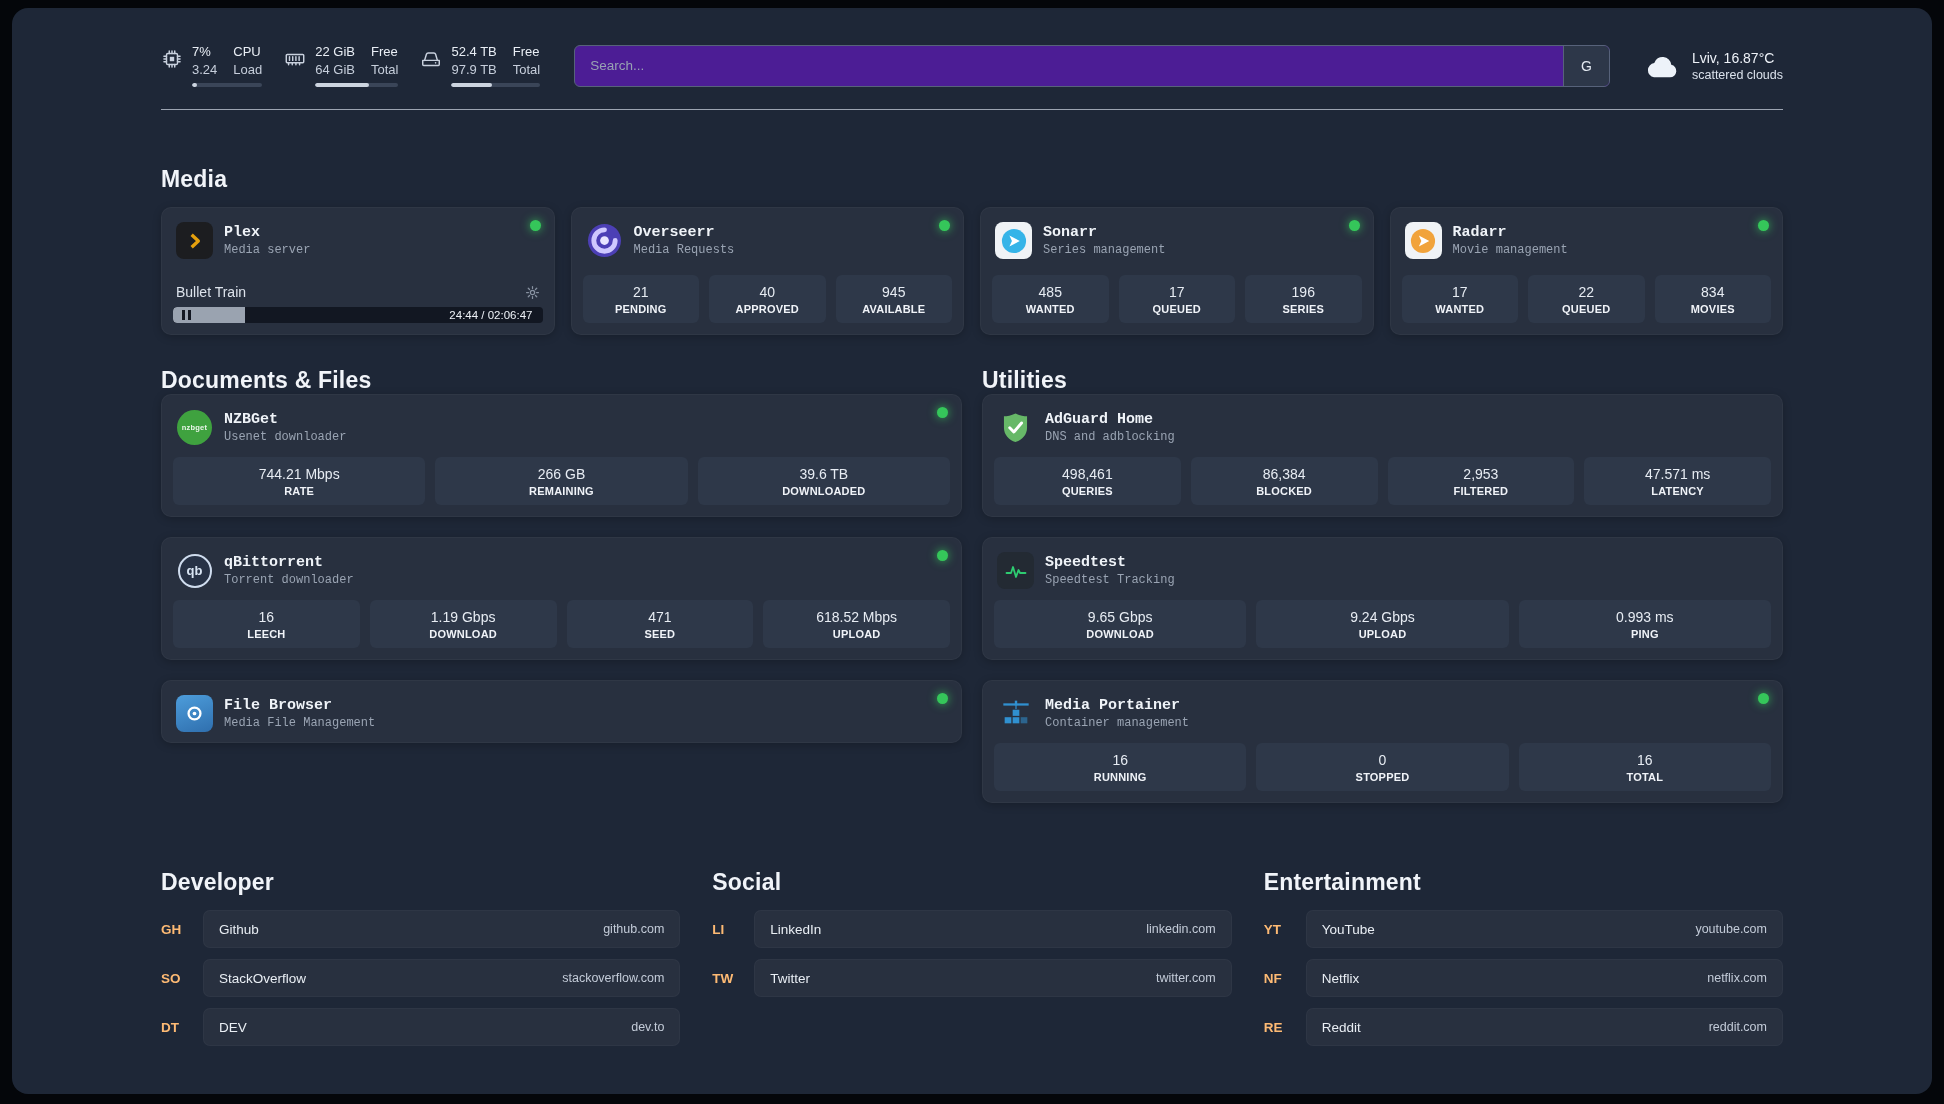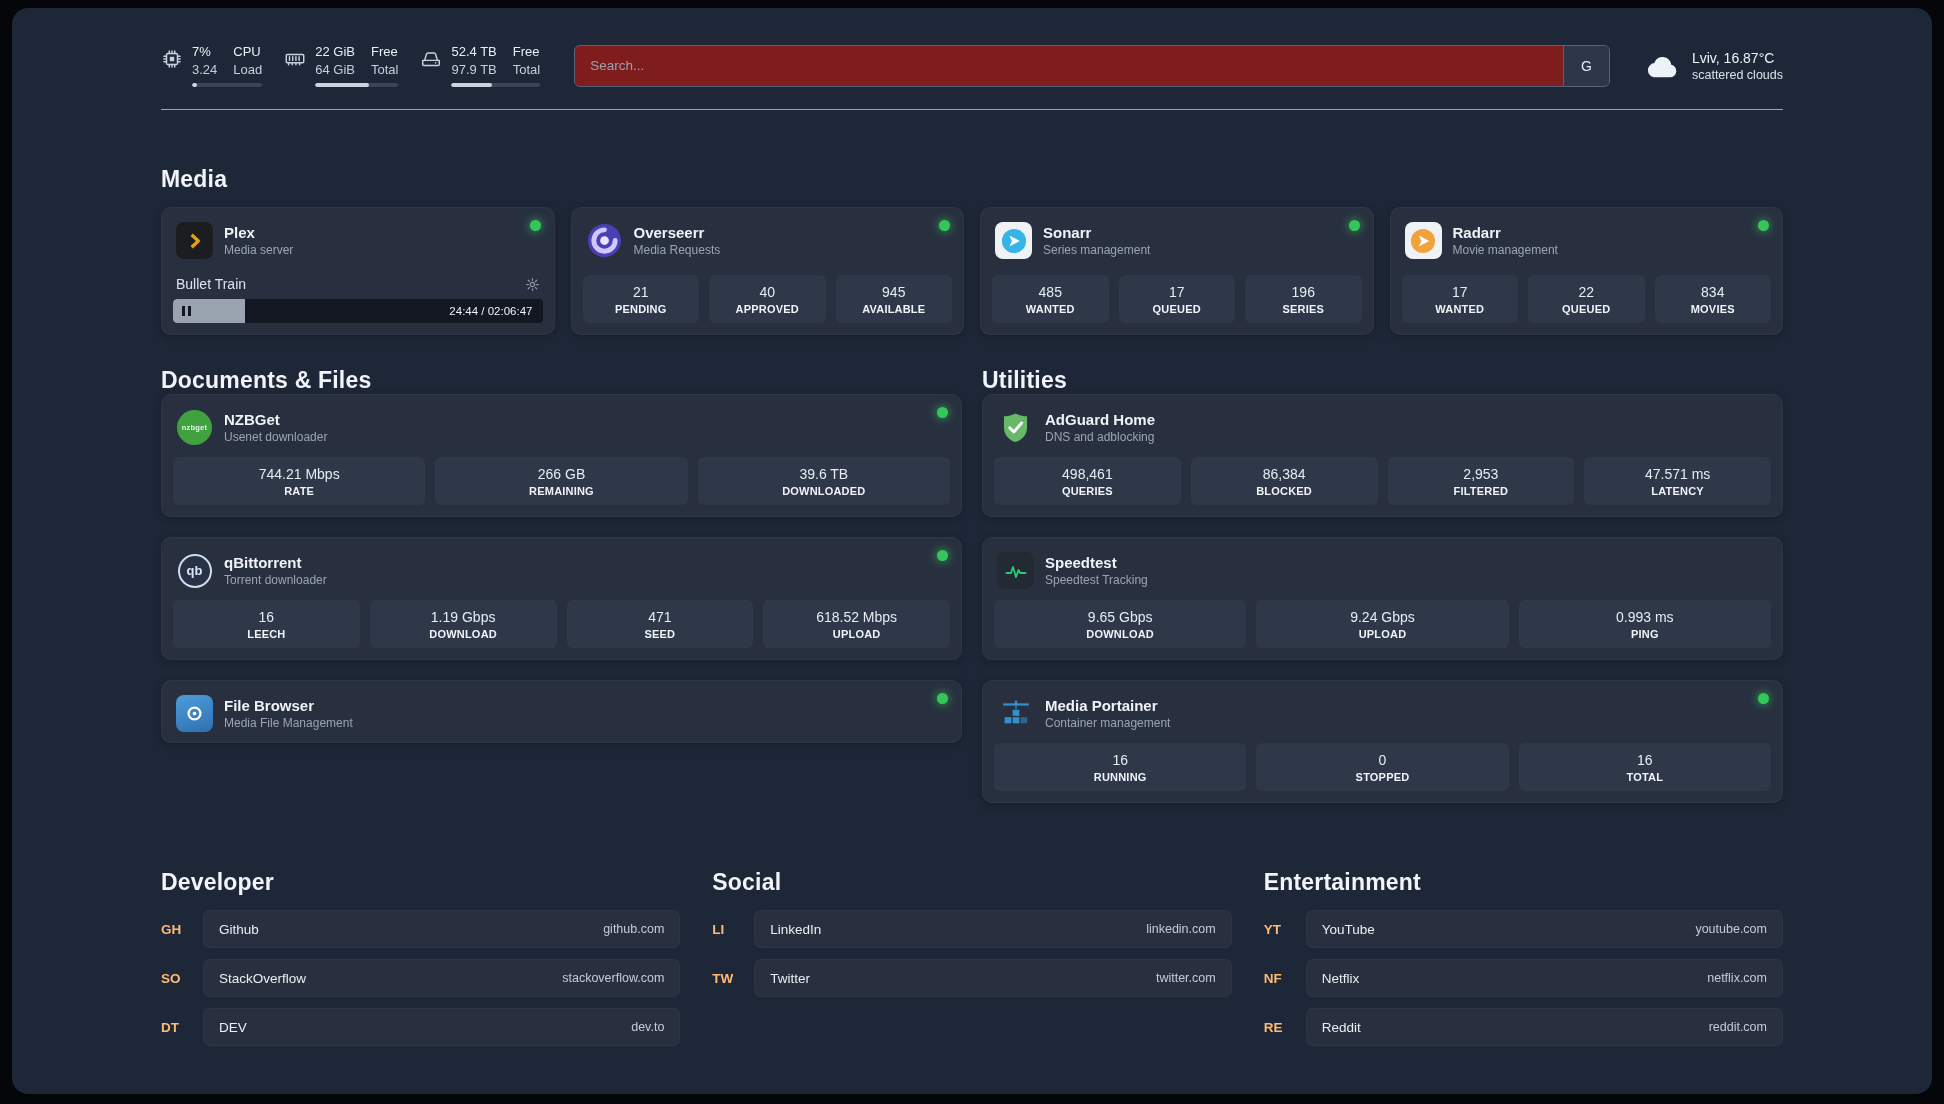--- a/index.html
+++ b/index.html
@@ -28,21 +28,21 @@
   .metric-cols { display:flex; gap:16px; }
   .mcol { display:flex; flex-direction:column; gap:2px; font-size:13px; line-height:1.2; }
   .mcol .m-top { color:#e9eef5; }
   .mcol .m-bottom { color:#c6cedb; }
   .mbar { margin-top:6px; height:4px; width:100%; border-radius:2px; background:#3a4558; overflow:hidden; }
   .mbar-fill { height:100%; background:#ccd4df; border-radius:2px; }
 
   .searchwrap { flex:1; margin:0 34px; }
   .searchbox {
     display:flex; align-items:stretch; height:42px;
-    background:#7f1d1d; border:1px solid #57627a; border-radius:6px; overflow:hidden;
+    background:#4c1d95; border:1px solid #57627a; border-radius:6px; overflow:hidden;
   }
   .searchbox input {
     flex:1; background:transparent; border:none; outline:none;
     color:#d4dbe6; font-size:13.5px; padding:0 15px;
     font-family:"Liberation Sans","DejaVu Sans",sans-serif;
   }
   .searchbox input::placeholder { color:#98a2b3; }
   .search-provider {
     width:46px; display:flex; align-items:center; justify-content:center;
     background:#2d3749; border-left:1px solid #57627a;
@@ -66,41 +66,41 @@
     position:relative; border:1px solid rgba(255,255,255,0.035);
     box-shadow:0 2px 8px rgba(0,0,0,0.22);
     display:flex; flex-direction:column; cursor:pointer;
   }
   .media-card { justify-content:space-between; min-height:128px; }
   .card-header { display:flex; align-items:center; gap:11px; padding:3px 3px 11px; }
   .appicon {
     width:37px; height:37px; flex:0 0 auto;
     display:flex; align-items:center; justify-content:center; line-height:0;
   }
-  .app-meta { min-width:0; }
+  .app-meta { min-width:0;font-family:Liberation Mono, monospace; }
   .app-name { font-size:15px; font-weight:700; color:#eff3f8; white-space:nowrap; }
   .app-sub { font-size:12px; color:#9aa4b3; margin-top:2px; white-space:nowrap; }
   .dot {
     position:absolute; top:12px; right:13px; width:11px; height:11px; border-radius:50%;
     box-shadow:0 0 8px 1px rgba(53,198,90,0.65);
   }
 
   .stats { display:flex; gap:10px; }
   .tile {
     flex:1; background:#2e3849; border-radius:6px;
     padding:9px 4px 8px; text-align:center; min-width:0;
   }
   .tile-value { font-size:14px; color:#e7ecf3; white-space:nowrap; }
   .tile-label { font-size:11px; font-weight:700; color:#f0f3f8; margin-top:3px; letter-spacing:0.2px; white-space:nowrap;text-align:center; }
 
   
   .np-row { display:flex; align-items:center; justify-content:space-between; padding:0 3px 7px; }
   .np-title { font-size:14px; color:#dde3ec; }
   .gear-btn { cursor:pointer; line-height:0; opacity:0.85; }
-  .progress { height:24px; background:#121722; border-radius:4px; position:relative; overflow:hidden; }
+  .progress { height:16px; background:#121722; border-radius:4px; position:relative; overflow:hidden; }
   .progress-fill { height:100%; background:#9aa3b0; border-radius:4px 0 0 4px; }
   .pause-icon {
     position:absolute; left:9px; top:50%; transform:translateY(-50%);
     width:9px; height:10px; border-left:3px solid #121722; border-right:3px solid #121722; cursor:pointer;
   }
   .np-time { position:absolute; right:10px; top:50%; transform:translateY(-50%); font-size:11.5px; color:#eef2f7; }
 
   
   .columns { display:grid; grid-template-columns:1fr 1fr; gap:20px; margin-top:32px; align-items:start; }
   .col-stack { display:flex; flex-direction:column; gap:20px; }

